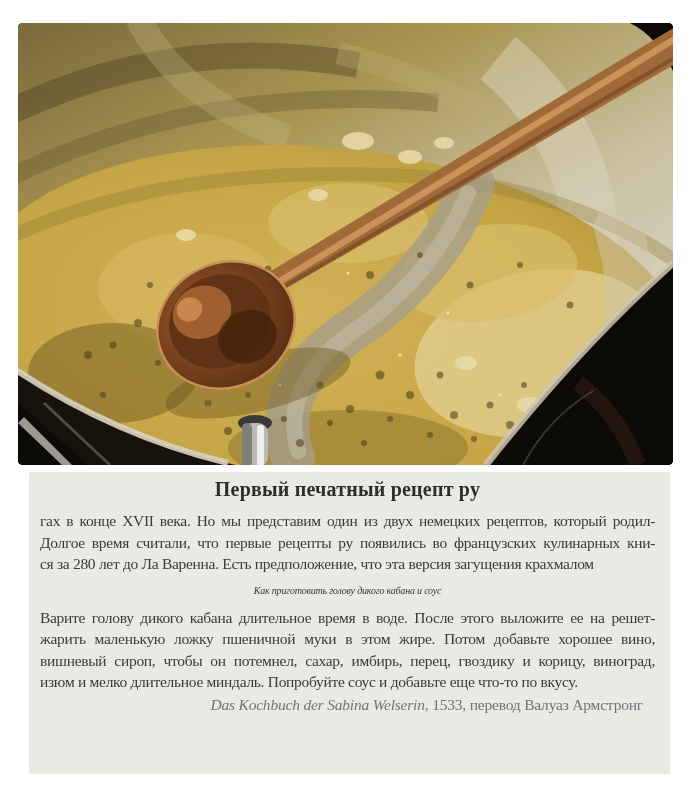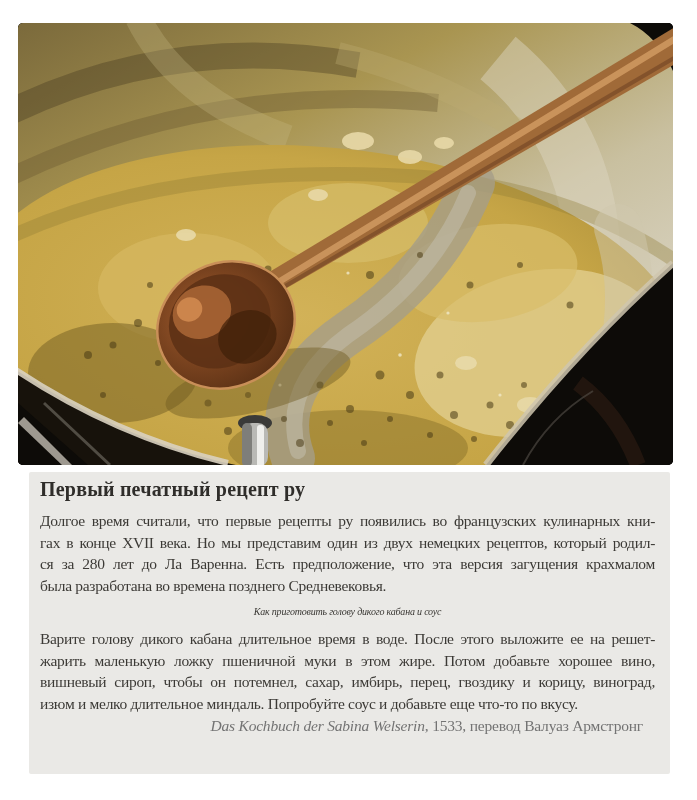--- a/index.html
+++ b/index.html
@@ -13,21 +13,21 @@
     border-radius:5px;overflow:hidden;background:#0d0b08;
   }
   .photo-frame svg{display:block;width:655px;height:442px;}
   .card{
     position:absolute;left:29px;top:472px;width:641px;height:302px;
     background:#eae9e6;border-radius:2px;box-sizing:border-box;
     padding:5px 15px 0 11px;color:#3c3a36;overflow:hidden;
   }
   .card h1{
     margin:0 0 8px 0;font-size:20px;line-height:25px;font-weight:bold;
-    text-align:left;color:#2f2d2a;letter-spacing:.2px;
+    text-align:center;color:#2f2d2a;letter-spacing:.2px;
   }
   .para{
     font-size:15.5px;line-height:21.5px;letter-spacing:-.3px;color:#3c3a36;
   }
   .para .line{text-align:justify;text-align-last:justify;}
   .para .line:last-child{text-align-last:left;}
   .card h2{
     margin:6px 0 6px 0;font-size:10px;line-height:20px;font-weight:normal;
     font-style:italic;text-align:center;color:#383632;letter-spacing:-.2px;
   }
@@ -206,24 +206,23 @@
         <ellipse cx="222" cy="322" rx="30" ry="26" fill="#3f2009" opacity="0.7"></ellipse>
       </g>
     </g>
   </svg>
 </div>
 
 <section class="card">
   <h1>Первый печатный рецепт ру</h1>
 
   <div class="para">
+      <div class="line">гах в конце XVII века. Но мы представим один из двух немецких рецептов, который родил-</div>
       <div class="line">Долгое время считали, что первые рецепты ру появились во французских кулинарных кни-</div>
-      <div class="line">гах в конце XVII века. Но мы представим один из двух немецких рецептов, который родил-</div>
       <div class="line">ся за 280 лет до Ла Варенна. Есть предположение, что эта версия загущения крахмалом</div>
-      <div class="line">была разработана во времена позднего Средневековья.</div>
     </div>
 
   <h2>Как приготовить голову дикого кабана и соус</h2>
 
   <div class="para">
       <div class="line">Варите голову дикого кабана длительное время в воде. После этого выложите ее на решет-</div>
       <div class="line">жарить маленькую ложку пшеничной муки в этом жире. Потом добавьте хорошее вино,</div>
       <div class="line">вишневый сироп, чтобы он потемнел, сахар, имбирь, перец, гвоздику и корицу, виноград,</div>
       <div class="line">изюм и мелко длительное миндаль. Попробуйте соус и добавьте еще что-то по вкусу.</div>
     </div>

